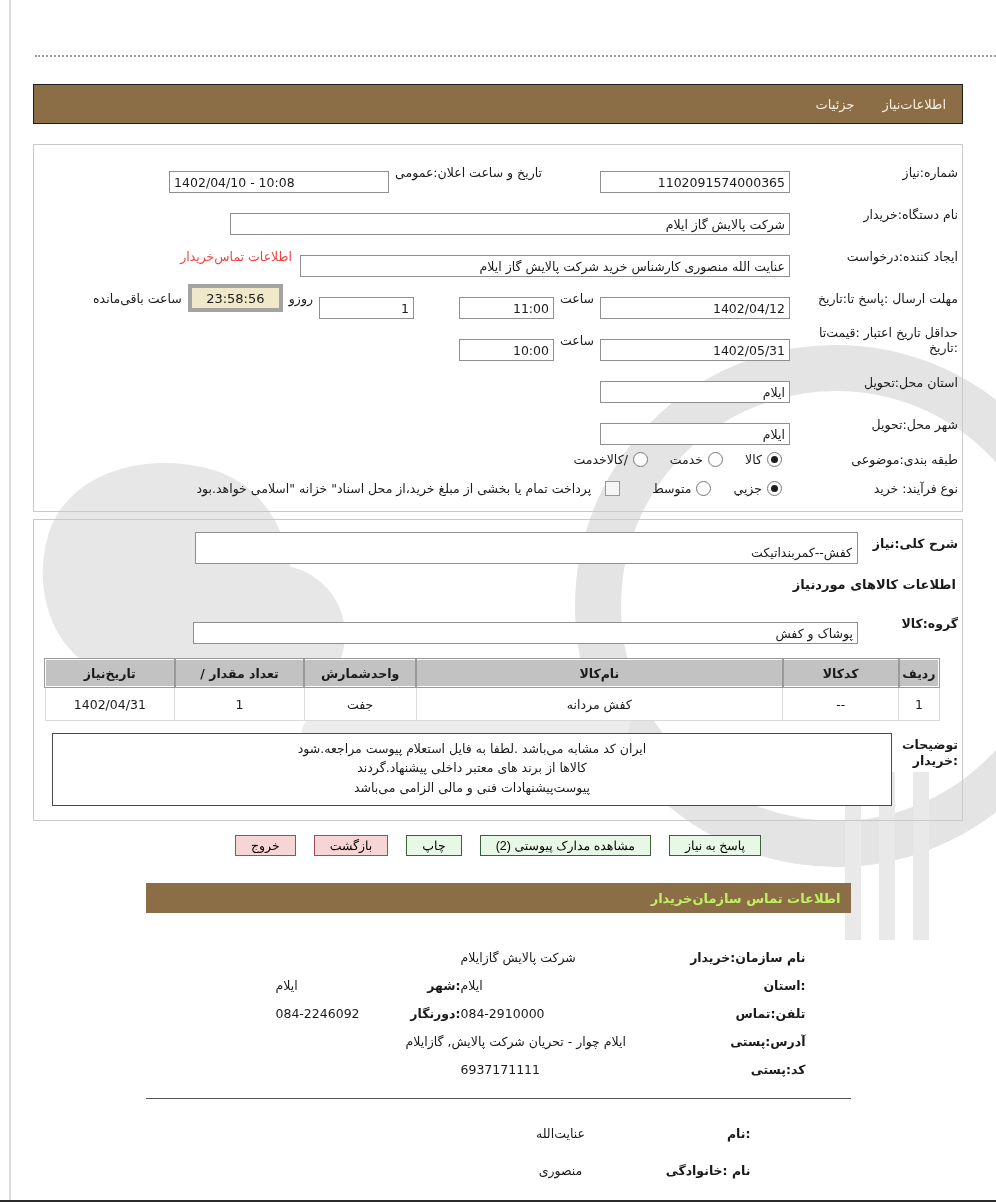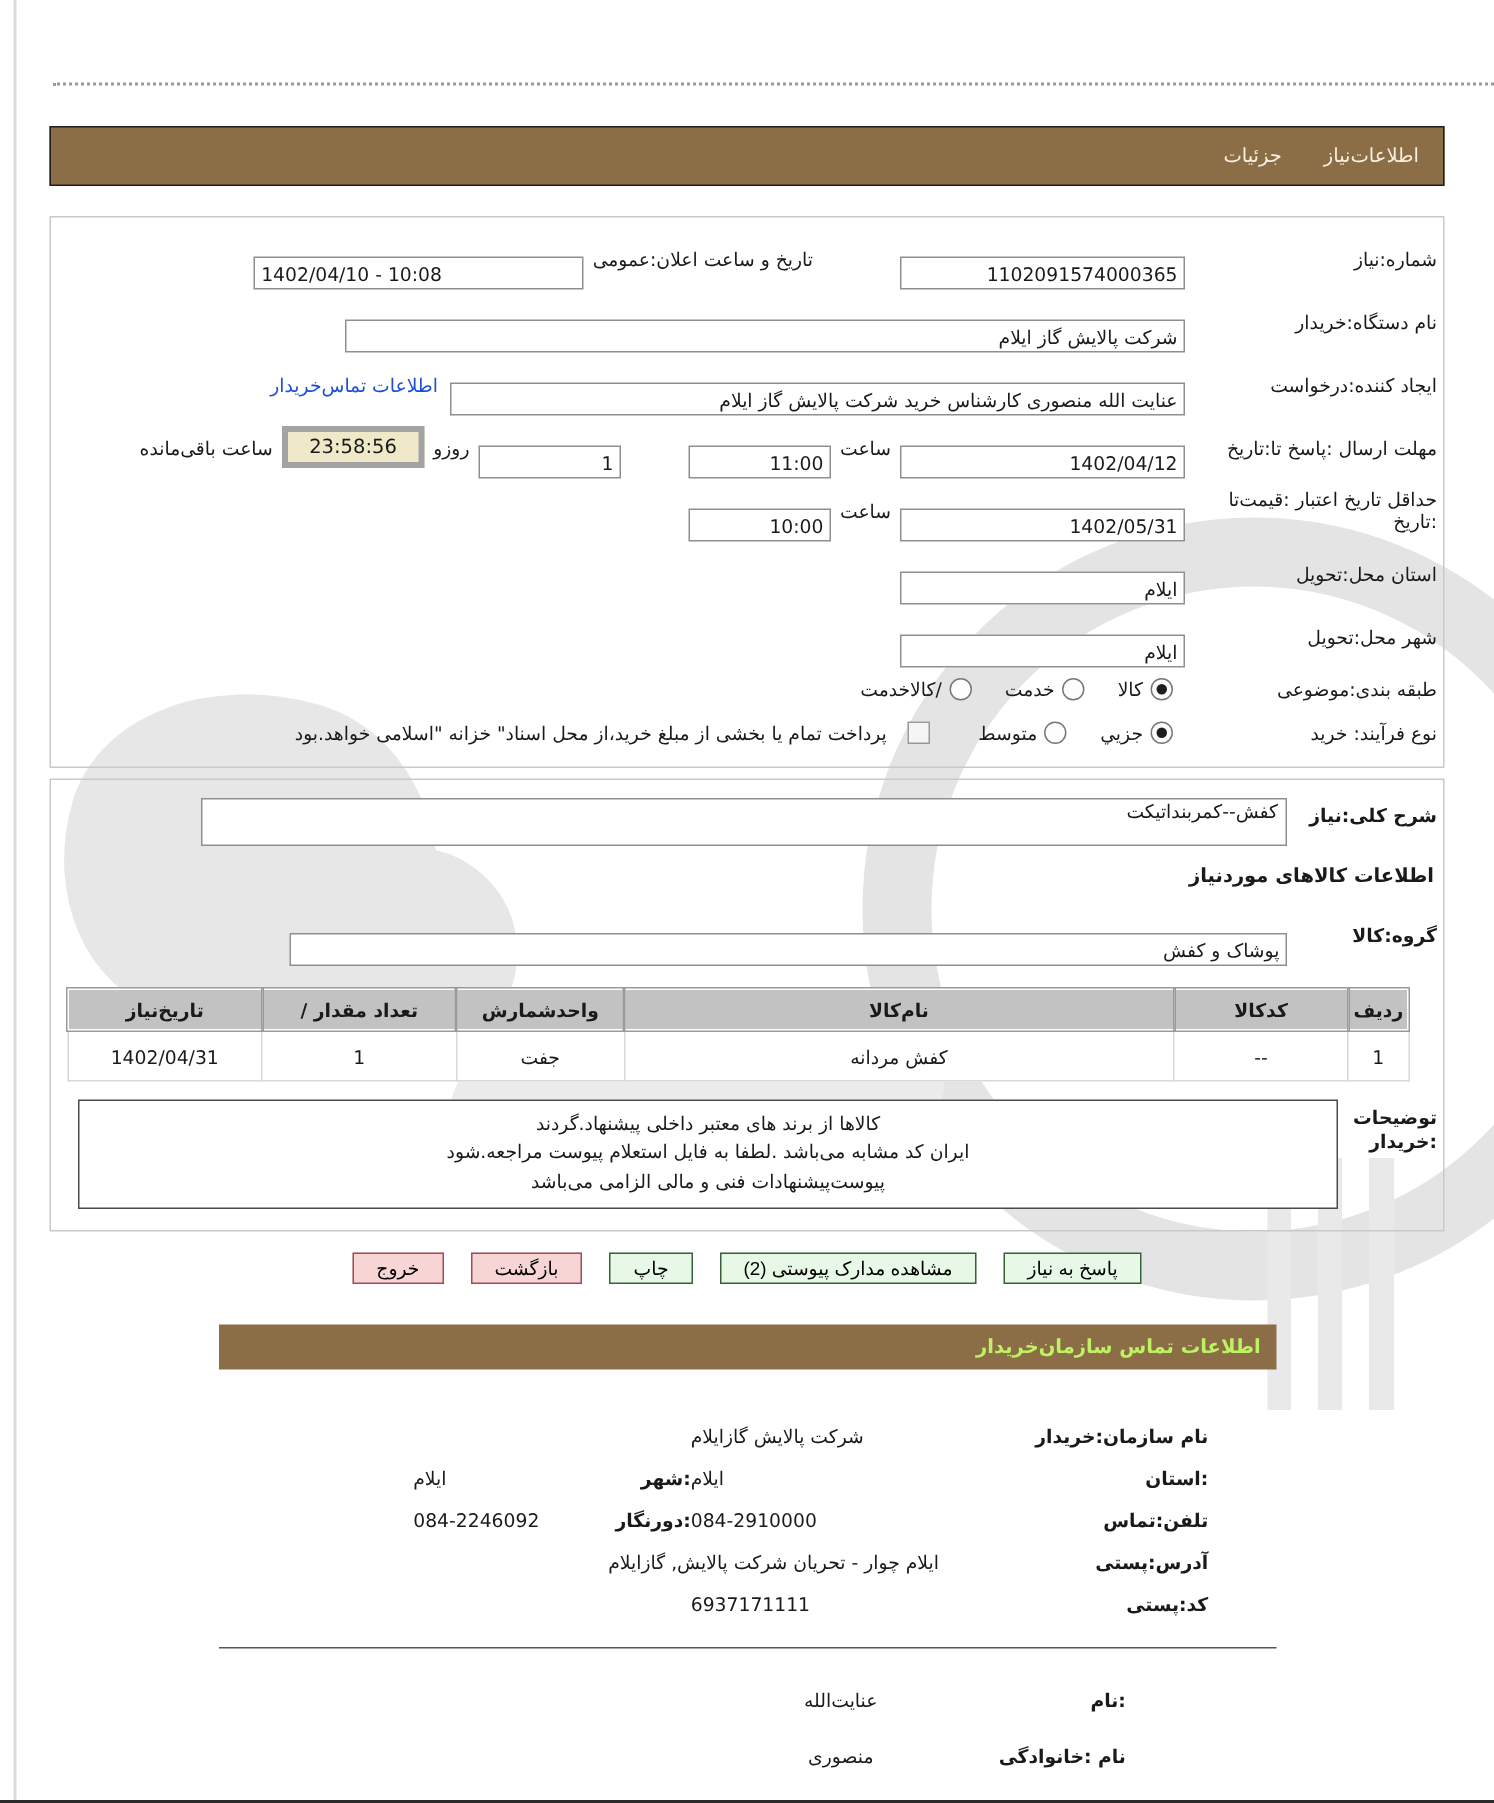--- a/index.html
+++ b/index.html
@@ -33,30 +33,30 @@
   .f-label{width:168px;font-size:12.5px;line-height:1.2;padding-left:6px;box-sizing:border-box;flex:none;}
   .small-lbl{font-size:12.5px;margin:0 6px;flex:none;}
   .inp{
     border:1px solid #8f8f8f;background:#fff;height:20px;font-size:12.5px;
     padding:0 4px;display:flex;align-items:center;box-sizing:content-box;flex:none;margin-top:20px;
   }
   .w180{width:180px}.w210{width:210px}.w85{width:85px}.w550{width:550px}.w480{width:480px}
   .ltr{direction:ltr;unicode-bidi:isolate;}
   .count{width:87px;height:20px;background:#efe9c9;border:4px solid #a3a3a3;
     display:flex;align-items:center;justify-content:center;font-size:13px;flex:none;}
-  .link{color:#1d4ed8;font-size:12.5px;margin-right:8px;cursor:pointer;}
+  .link{color:#ef4444;font-size:12.5px;margin-right:8px;cursor:pointer;}
   .gap45{width:45px;flex:none;}
   .radio{width:13px;height:13px;border:1px solid #787878;border-radius:50%;background:#fdfdfd;display:inline-block;position:relative;flex:none;margin:0 8px 0 5px;cursor:pointer;}
   .radio.on::after{content:"";position:absolute;inset:3px;background:#1d1d1d;border-radius:50%;}
   .rlabel{font-size:12.5px;margin-left:14px;}
   .chk{width:13px;height:13px;border:1px solid #999;background:#f5f5f5;display:inline-block;flex:none;margin:0 18px 0 8px;cursor:pointer;}
   
   .g-label{font-weight:bold;font-size:12.5px;width:100px;padding-left:4px;box-sizing:border-box;flex:none;line-height:1.2;}
-  .tarea{border:1px solid #8f8f8f;background:#fff;width:724px;height:32px;font-size:12.5px;
-    padding:0 5px;box-sizing:border-box;display:block;}
+  .tarea{border:1px solid #8f8f8f;background:#fff;width:663px;height:32px;font-size:12.5px;
+    padding:12px 5px;box-sizing:border-box;display:block;}
   .sec-h{font-weight:bold;font-size:13px;margin:13px 2px 10px;}
   .w655{width:655px}
   table.goods{border-collapse:collapse;width:calc(100% - 24px);margin:14px 18px 0 6px;font-size:12.5px;}
   table.goods th{background:#c2c2c2;border:2px solid #fff;outline:1px solid #9a9a9a;height:24px;font-weight:bold;text-align:center;}
   table.goods td{background:#fff;height:30px;text-align:center;border:1px solid #d9d9d9;}
   .c-riff{width:4.5%}.c-code{width:13%}.c-name{width:41%}.c-unit{width:12.5%}.c-qty{width:14.5%}.c-date{width:14.5%}
   .notes-row{display:flex;margin-top:12px;align-items:flex-start;}
   .notes-label{font-weight:bold;font-size:12.5px;width:64px;flex:none;line-height:1.25;padding-top:4px;}
   .notes-box{flex:1;border:1px solid #4a4a4a;background:#fff;margin-left:14px;margin-right:2px;
     padding:5px 6px 8px;font-size:12.5px;text-align:center;line-height:1.55;}
@@ -234,22 +234,22 @@
             <td>جفت</td>
             <td>1</td>
             <td class="ltr">1402/04/31</td>
           </tr>
         </tbody>
       </table>
 
       <div class="notes-row">
         <div class="notes-label">توضیحات :خریدار</div>
         <div class="notes-box">
+          <div>ایران کد مشابه می‌باشد .لطفا به فایل استعلام پیوست مراجعه.شود</div>
           <div>کالاها از برند های معتبر داخلی پیشنهاد.گردند</div>
-          <div>ایران کد مشابه می‌باشد .لطفا به فایل استعلام پیوست مراجعه.شود</div>
           <div>پیوست‌پیشنهادات فنی و مالی الزامی می‌باشد</div>
         </div>
       </div>
     </div>
 
     <div class="btnrow">
       <button class="btn">پاسخ به نیاز</button>
       <button class="btn">مشاهده مدارک پیوستی (2)</button>
       <button class="btn">چاپ</button>
       <button class="btn pink">بازگشت</button>

